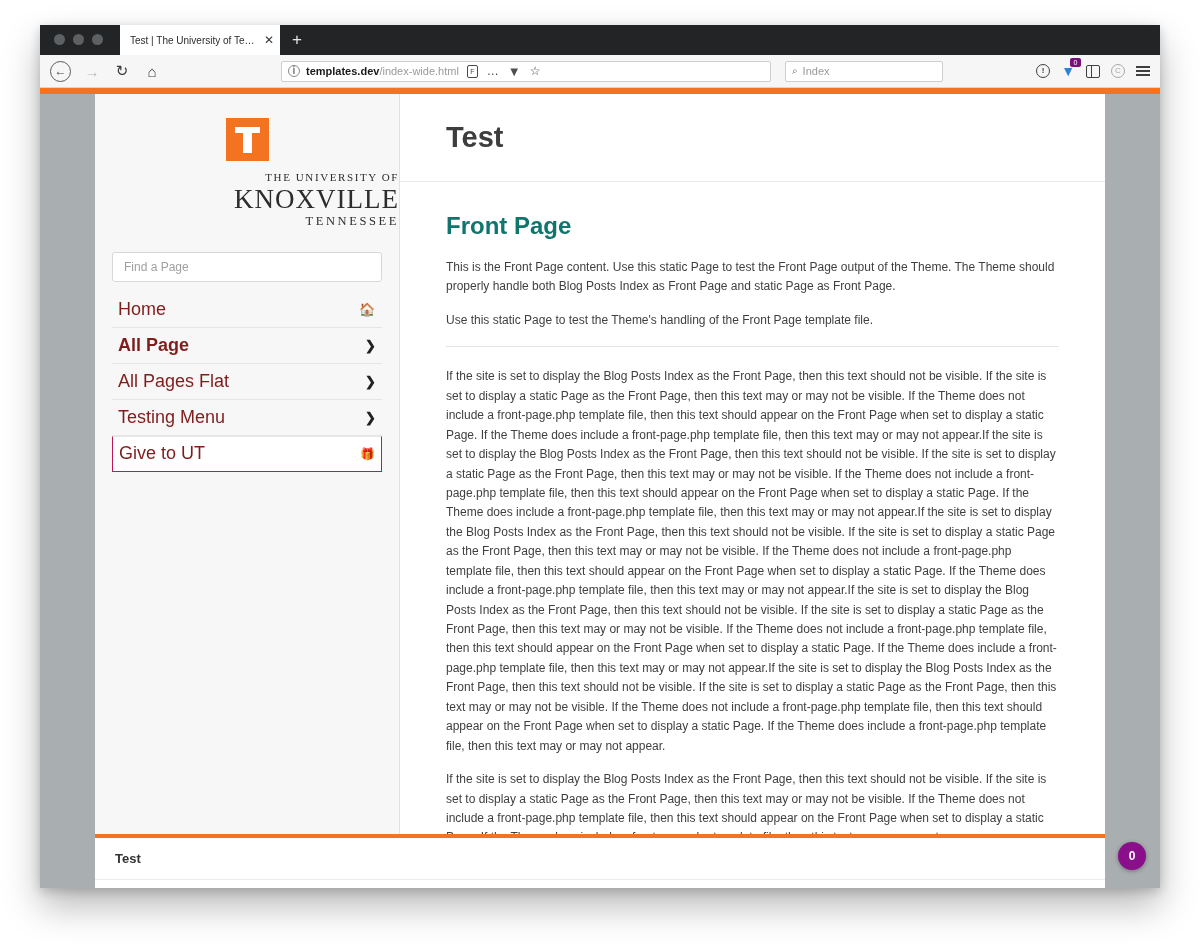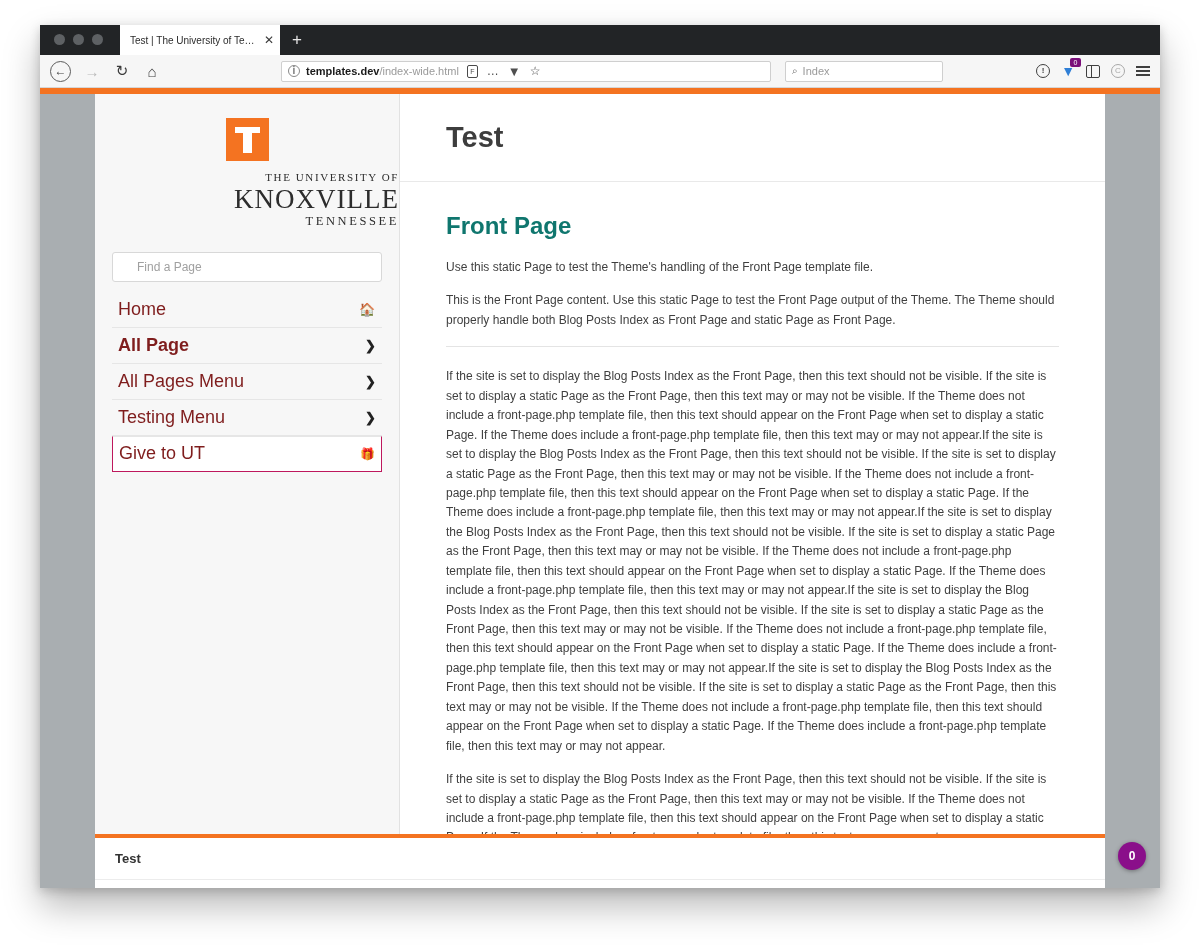--- a/index.html
+++ b/index.html
@@ -95,21 +95,21 @@
   .tmark{width:43px;height:43px;background:#f47321;margin:0 auto 11px;position:relative;}
   .tmark:before{content:"";position:absolute;left:9px;top:9px;width:25px;height:6px;background:#fff;}
   .tmark:after{content:"";position:absolute;left:17px;top:9px;width:9px;height:26px;background:#fff;}
   .wordmark{line-height:1;font-family:"Liberation Serif", serif;color:#2d2d2d;}
   .wm1{font-size:11px;letter-spacing:1.6px;}
   .wm2{font-size:27px;letter-spacing:1px;margin:3px 0 2px;}
   .wm3{font-size:12.5px;letter-spacing:2.6px;}
 
   .findbox{
     margin:8px 17px 0;height:30px;background:#fff;border:1px solid #d8d8d8;border-radius:3px;
-    display:flex;align-items:center;padding:0 24px;box-sizing:border-box;
+    display:flex;align-items:center;padding:0 11px;box-sizing:border-box;
   }
   .findbox span{font-size:12px;color:#a0a0a0;}
 
   .navlist{margin:10px 17px 0;}
   .navitem{
     height:36px;display:flex;align-items:center;justify-content:space-between;
     border-bottom:1px solid #e6e6e6;padding:0 6px 0 6px;box-sizing:border-box;
   }
   .navitem:first-child{border-top:none;}
   .navitem.last{background:#fff;border:1px solid #be185d;border-top:1px solid #e6e6e6;}
@@ -221,42 +221,42 @@
             <div class="navlist">
               <div class="navitem">
                 <span class="navlabel">Home</span>
                 <span class="homeicon">🏠</span>
               </div>
               <div class="navitem">
                 <span class="navlabel bold">All Page</span>
                 <span class="chev">❯</span>
               </div>
               <div class="navitem">
-                <span class="navlabel">All Pages Menu</span>
+                <span class="navlabel">All Pages Flat</span>
                 <span class="chev">❯</span>
               </div>
               <div class="navitem">
                 <span class="navlabel">Testing Menu</span>
                 <span class="chev">❯</span>
               </div>
               <div class="navitem last">
                 <span class="navlabel">Give to UT</span>
                 <span class="gift">🎁</span>
               </div>
             </div>
           </div>
 
           <div class="main">
             <div class="mainhead">
               <h1>Test</h1>
             </div>
             <div class="article">
               <h2>Front Page</h2>
+              <p>This is the Front Page content. Use this static Page to test the Front Page output of the Theme. The Theme should properly handle both Blog Posts Index as Front Page and static Page as Front Page.</p>
               <p>Use this static Page to test the Theme's handling of the Front Page template file.</p>
-              <p>This is the Front Page content. Use this static Page to test the Front Page output of the Theme. The Theme should properly handle both Blog Posts Index as Front Page and static Page as Front Page.</p>
               <div class="rule"></div>
               <p>If the site is set to display the Blog Posts Index as the Front Page, then this text should not be visible. If the site is set to display a static Page as the Front Page, then this text may or may not be visible. If the Theme does not include a front-page.php template file, then this text should appear on the Front Page when set to display a static Page. If the Theme does include a front-page.php template file, then this text may or may not appear.If the site is set to display the Blog Posts Index as the Front Page, then this text should not be visible. If the site is set to display a static Page as the Front Page, then this text may or may not be visible. If the Theme does not include a front-page.php template file, then this text should appear on the Front Page when set to display a static Page. If the Theme does include a front-page.php template file, then this text may or may not appear.If the site is set to display the Blog Posts Index as the Front Page, then this text should not be visible. If the site is set to display a static Page as the Front Page, then this text may or may not be visible. If the Theme does not include a front-page.php template file, then this text should appear on the Front Page when set to display a static Page. If the Theme does include a front-page.php template file, then this text may or may not appear.If the site is set to display the Blog Posts Index as the Front Page, then this text should not be visible. If the site is set to display a static Page as the Front Page, then this text may or may not be visible. If the Theme does not include a front-page.php template file, then this text should appear on the Front Page when set to display a static Page. If the Theme does include a front-page.php template file, then this text may or may not appear.If the site is set to display the Blog Posts Index as the Front Page, then this text should not be visible. If the site is set to display a static Page as the Front Page, then this text may or may not be visible. If the Theme does not include a front-page.php template file, then this text should appear on the Front Page when set to display a static Page. If the Theme does include a front-page.php template file, then this text may or may not appear.</p>
               <p>If the site is set to display the Blog Posts Index as the Front Page, then this text should not be visible. If the site is set to display a static Page as the Front Page, then this text may or may not be visible. If the Theme does not include a front-page.php template file, then this text should appear on the Front Page when set to display a static Page. If the Theme does include a front-page.php template file, then this text may or may not appear.</p>
             </div>
           </div>
 
         </div>
       </div>
 
       <div class="footer">

